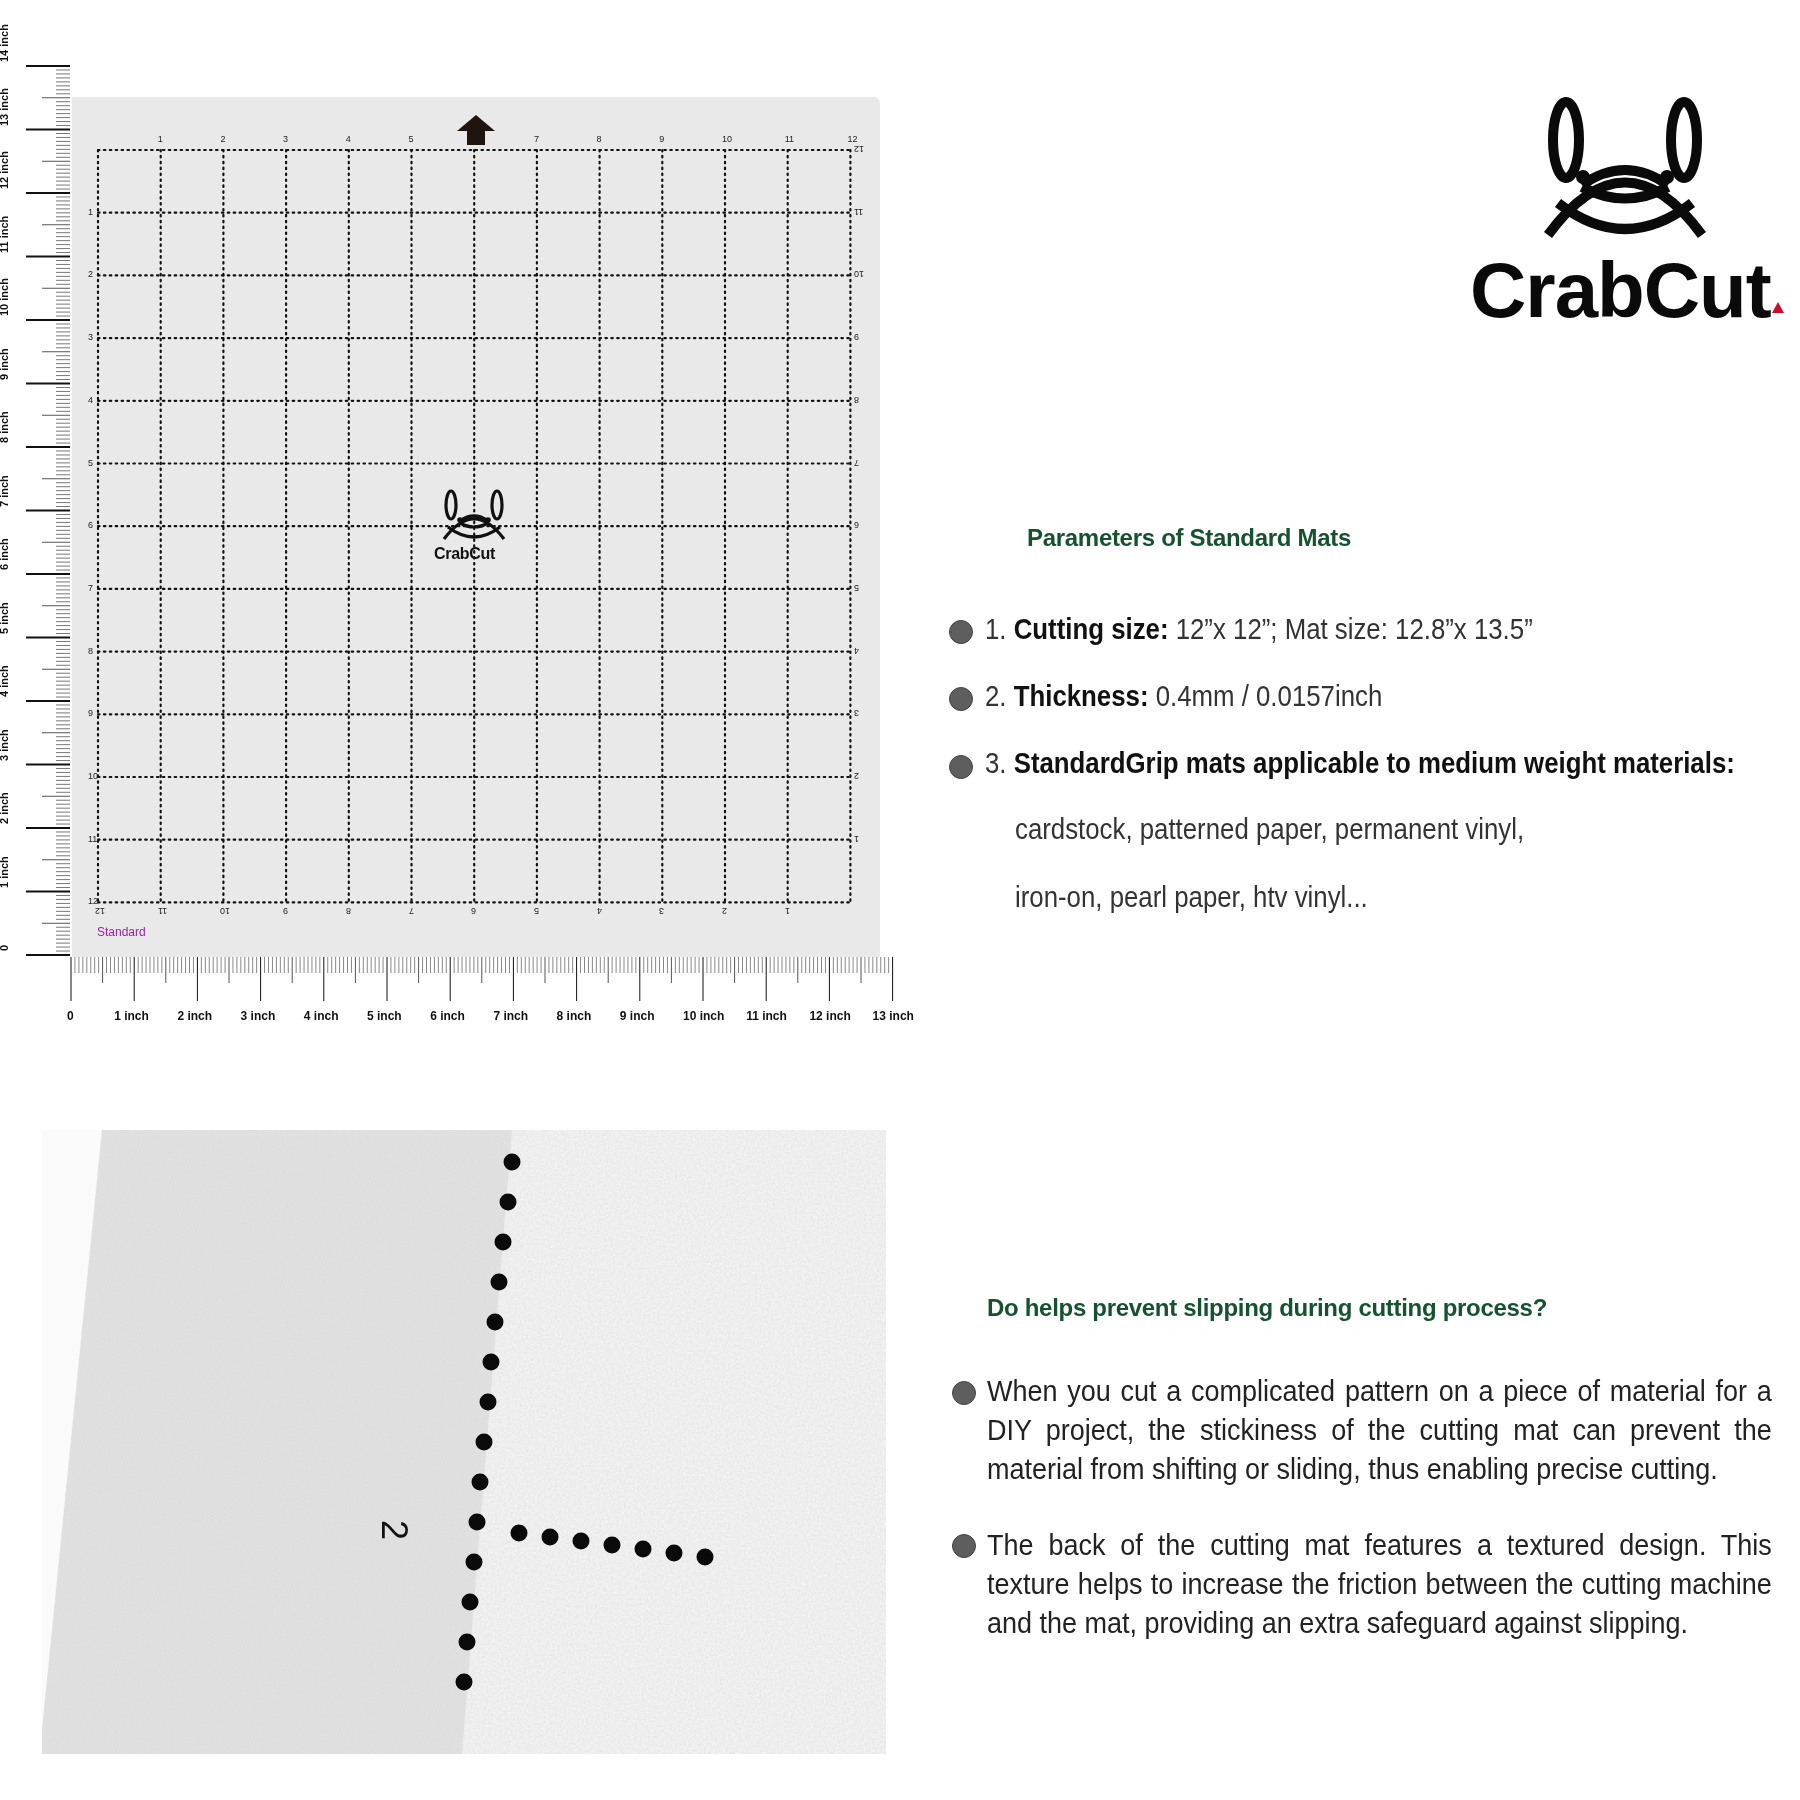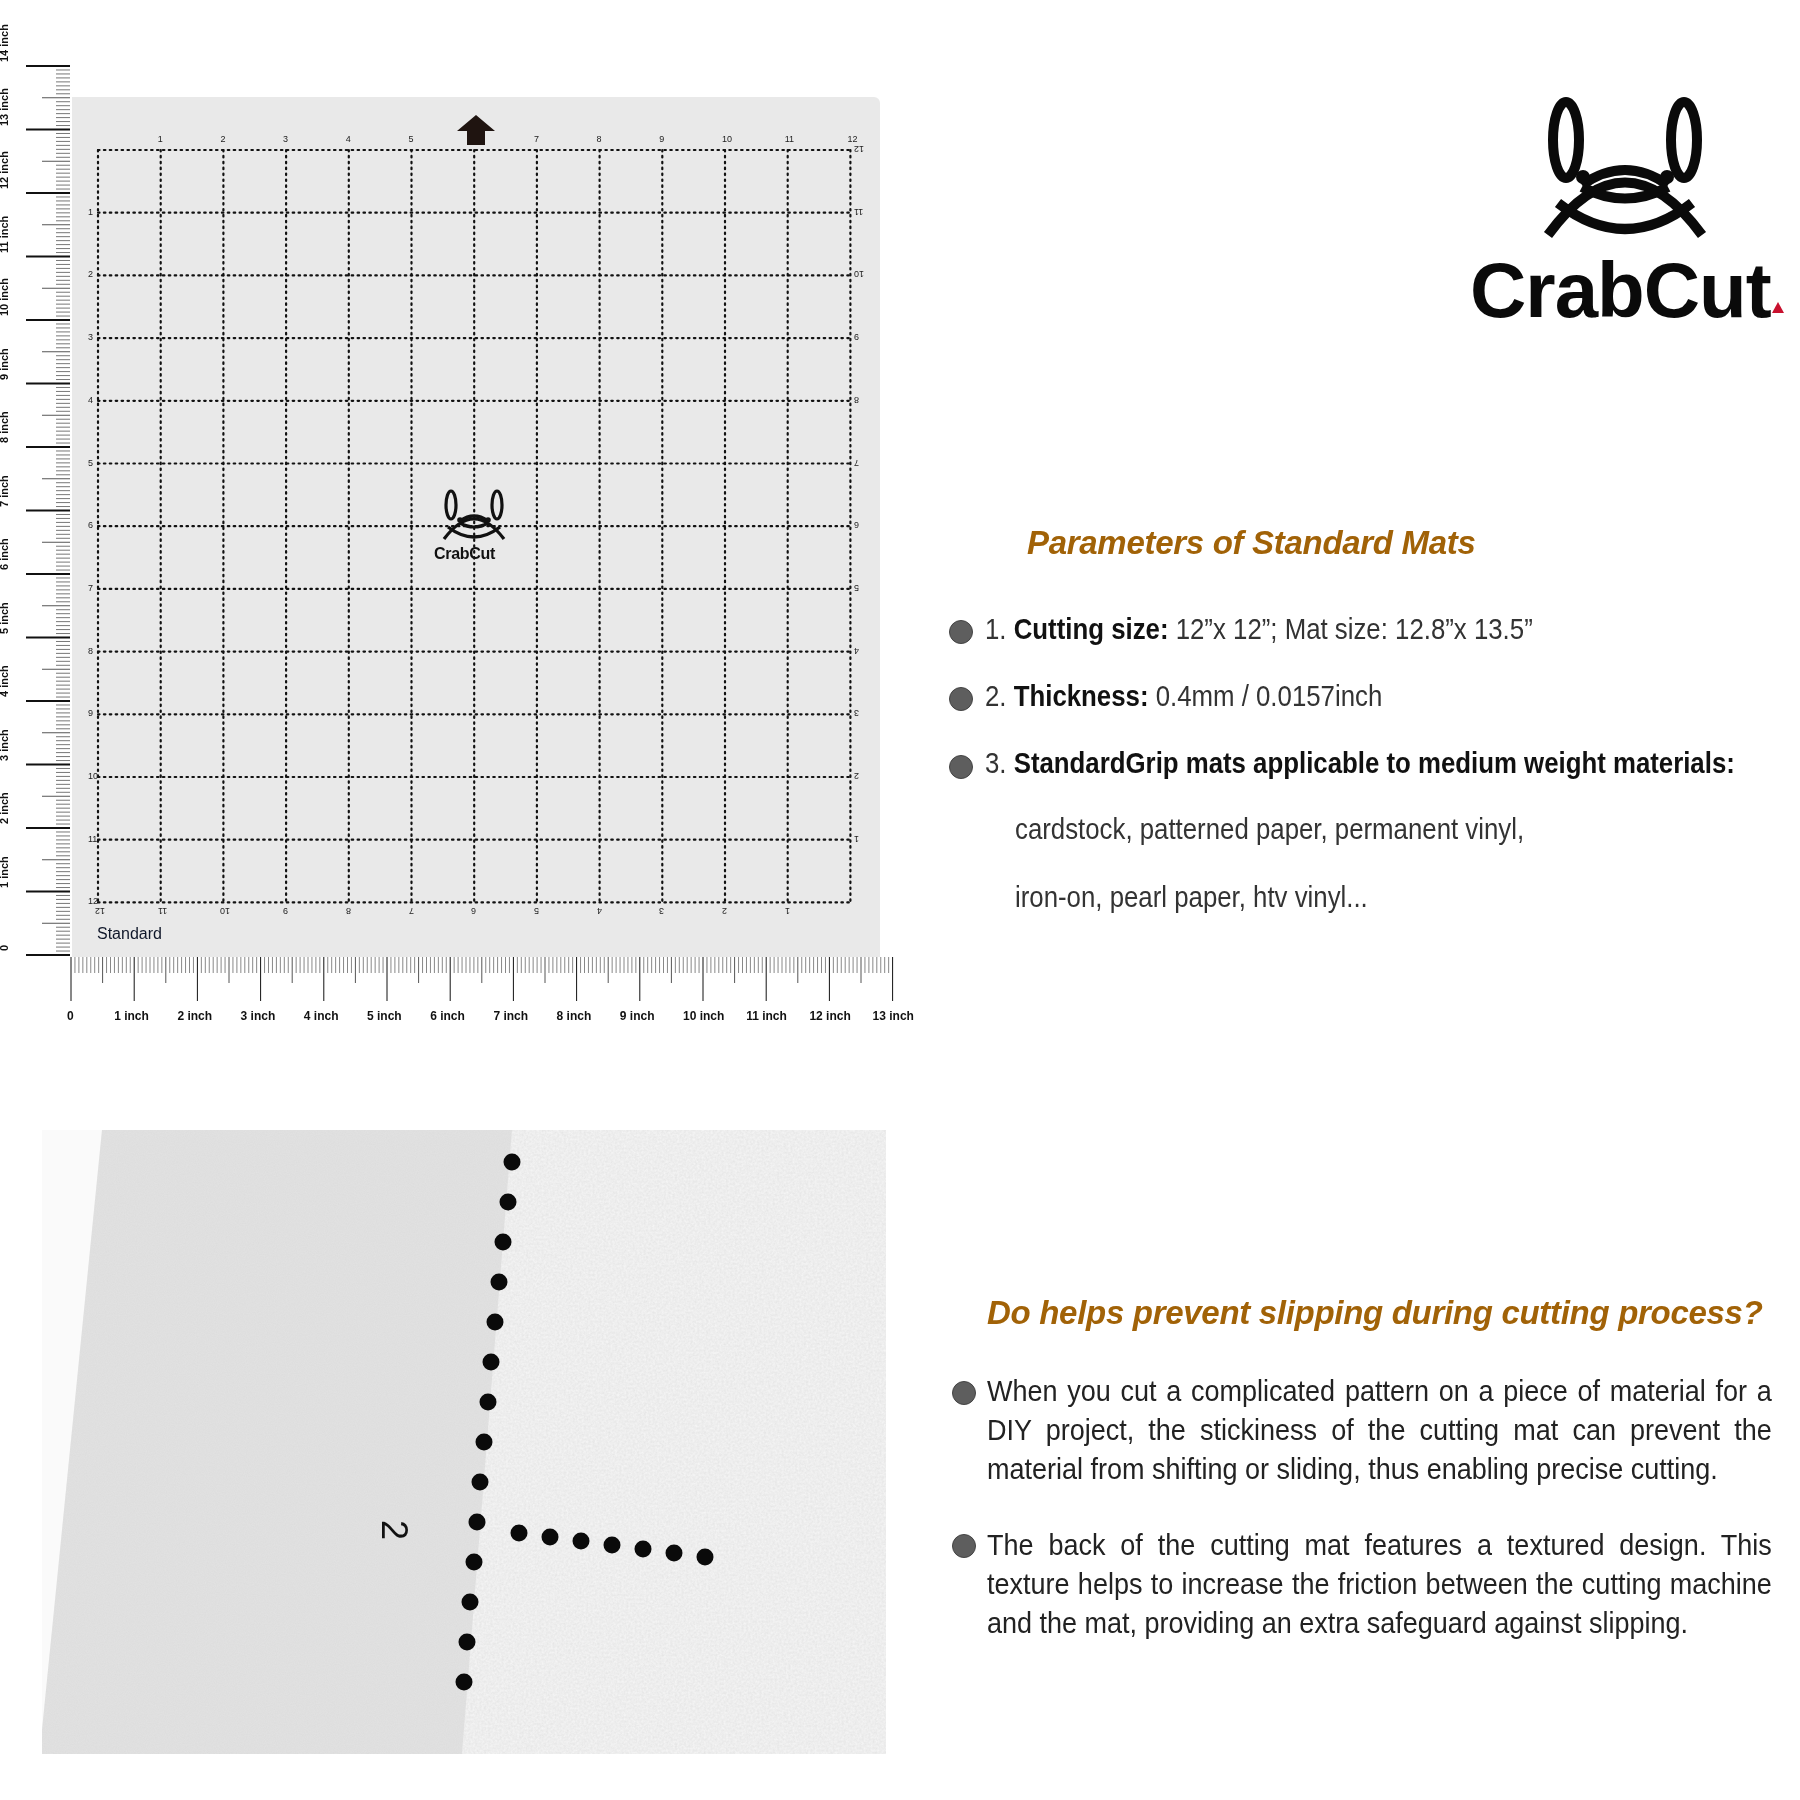--- a/index.html
+++ b/index.html
@@ -4,23 +4,23 @@
 <style>
   html,body{margin:0;padding:0;background:#fff;}
   body{width:1800px;height:1800px;position:relative;overflow:hidden;font-family:"Liberation Sans",sans-serif;color:#222;}
   .abs{position:absolute;}
   
   #vruler{left:0;top:40px;width:72px;height:920px;}
   
   #mat{left:72px;top:97px;width:808px;height:860px;background:#e9e9e9;border-radius:0 6px 0 0;}
   #hruler{left:60px;top:957px;width:850px;height:70px;}
   .grid-svg{position:absolute;left:0;top:0;}
-  .mat-label{position:absolute;font-family:"Liberation Sans",sans-serif;font-size:16px;color:#0f172a;}
+  .mat-label{position:absolute;font-family:"Liberation Sans",sans-serif;font-size:12px;color:#a21caf;}
   
-  .section-title{position:absolute;font-family:"Liberation Sans",sans-serif;font-weight:bold;font-style:italic;color:#a16207;font-size:33px;letter-spacing:-0.3px;}
+  .section-title{position:absolute;font-family:"Liberation Sans",sans-serif;font-weight:bold;color:#14532d;font-size:24px;letter-spacing:-0.3px;}
   .bullet{position:absolute;width:22px;height:22px;border-radius:50%;background:#5e5e5e;border:1px solid #444;}
   .param-line{position:absolute;font-family:"Liberation Sans",sans-serif;font-size:30px;color:#333;white-space:nowrap;transform:scaleX(0.86);transform-origin:left center;}
   .param-line b{color:#111;}
   .para{position:absolute;font-family:"Liberation Sans",sans-serif;font-size:30px;line-height:39px;color:#222;width:790px;transform:scaleX(0.9);transform-origin:left top;text-align:justify;}
   .para-wrap{width:872px;}
   #photo{left:42px;top:1130px;width:844px;height:624px;overflow:hidden;background:#f4f4f4;}
   #logo{left:1470px;top:95px;width:320px;height:225px;}
   .logo-text{position:absolute;left:0;top:150px;font-family:"Liberation Sans",sans-serif;font-weight:bold;font-size:78px;letter-spacing:-1px;color:#0a0a0a;}
 </style>
 </head>

